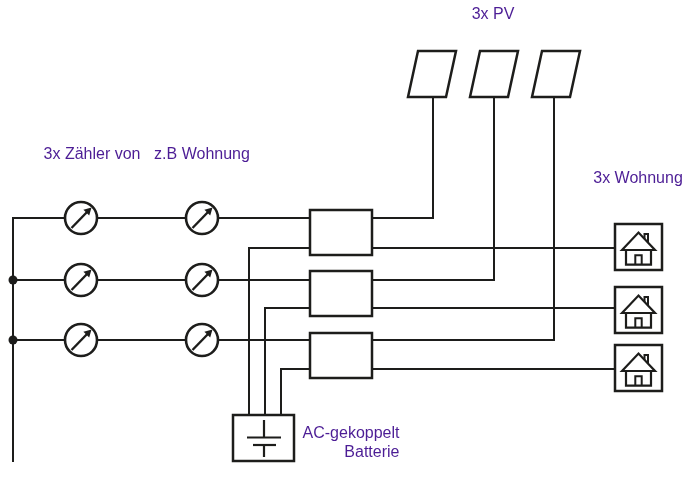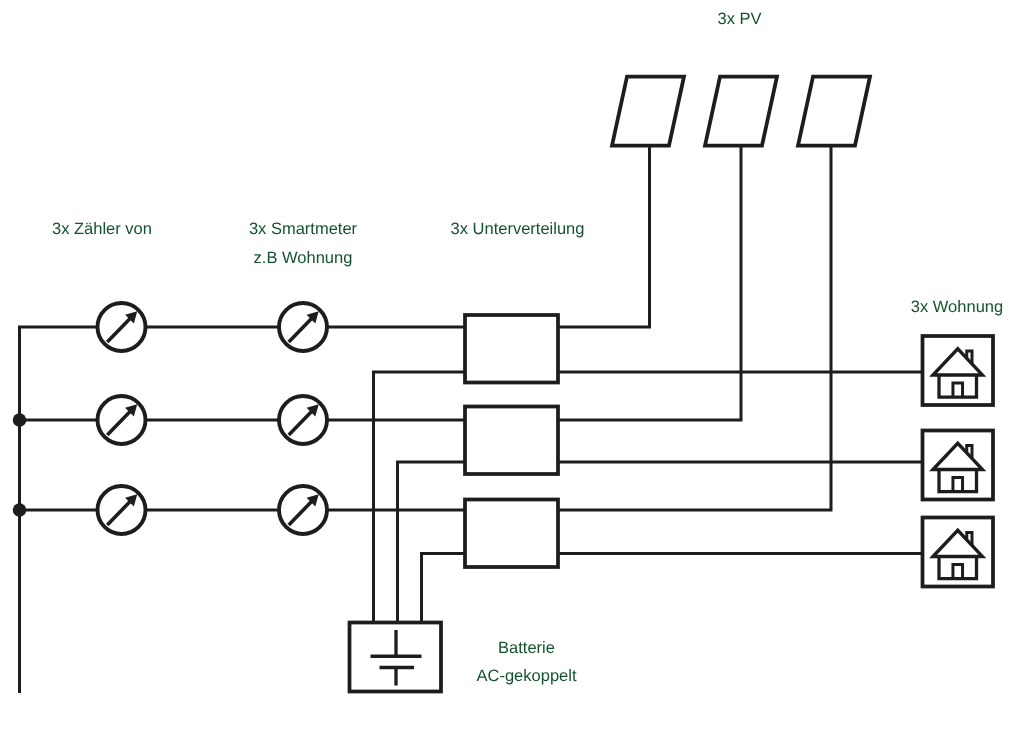--- a/index.html
+++ b/index.html
@@ -17,24 +17,24 @@
   }
   #stage svg {
     position: absolute;
     left: 0;
     top: 0;
     display: block;
   }
   .label {
     position: absolute;
     transform: translateX(-50%);
-    text-align: center;
-    font-size: 11px;
+    text-align: right;
+    font-size: 16px;
     line-height: 19px;
-    color: #14532d;
+    color: #4c1d95;
     white-space: nowrap;
   }
   .wire {
     stroke: #1d1d1b;
     stroke-width: 2;
     fill: none;
   }
   .comp {
     stroke: #1d1d1b;
     stroke-width: 2.5;
@@ -136,35 +136,31 @@
       <line class="thin" x1="247" y1="437.5" x2="281" y2="437.5"></line>
       <line class="thin" x1="253" y1="445" x2="276" y2="445"></line>
       <line class="thin" x1="264" y1="445" x2="264" y2="457"></line>
     </g>
   </svg>
 
   <div class="label" style="left:493px; top:4px;">
     <div>3x PV</div>
   </div>
 
-  <div class="label" style="left:68px; top:144px;">
+  <div class="label" style="left:92px; top:144px;">
     <div>3x Zähler von</div>
   </div>
 
   <div class="label" style="left:202px; top:144px;">
-    <div>3x Smartmeter</div>
     <div>z.B Wohnung</div>
   </div>
 
-  <div class="label" style="left:345px; top:144px;">
-    <div>3x Unterverteilung</div>
-  </div>
 
-  <div class="label" style="left:638px; top:196px;">
+  <div class="label" style="left:638px; top:168px;">
     <div>3x Wohnung</div>
   </div>
 
   <div class="label" style="left:351px; top:423px;">
+    <div>AC-gekoppelt</div>
     <div>Batterie</div>
-    <div>AC-gekoppelt</div>
   </div>
 
 </div>
 
 </body></html>

